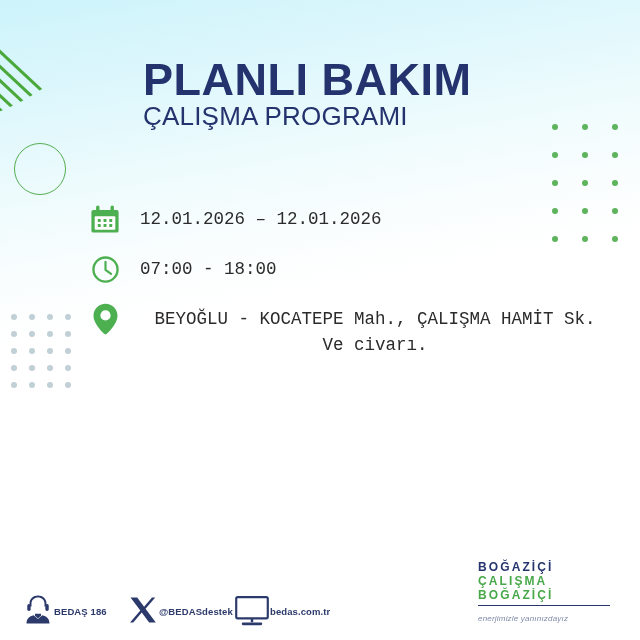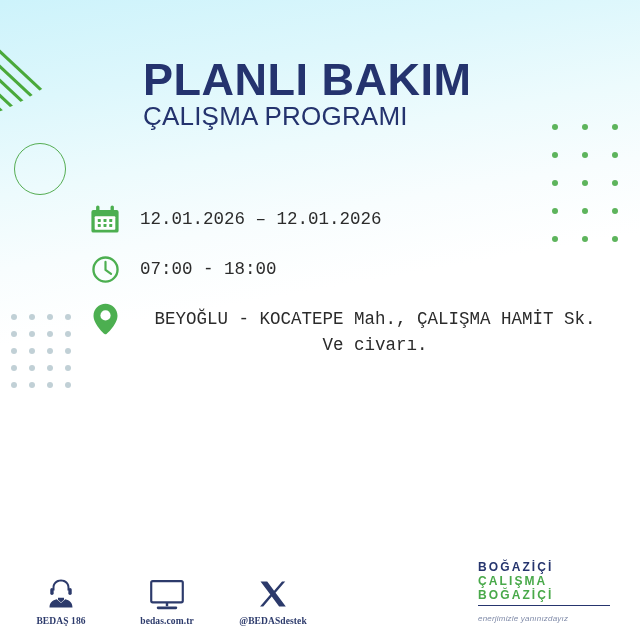--- a/index.html
+++ b/index.html
@@ -156,23 +156,22 @@
     position: absolute;
     left: 22px;
     bottom: 14px;
     display: flex;
     align-items: flex-end;
     gap: 28px;
   }
   .contact-item {
     width: 78px;
     display: flex;
-    flex-direction: column;
+    flex-direction: row;
     align-items: center;
-    font-family: Liberation Serif, serif;
   }
   .contact-icon {
     height: 36px;
     display: flex;
     align-items: flex-end;
     justify-content: center;
   }
   .contact-label {
     margin-top: 6px;
     font-size: 9.5px;
@@ -340,40 +339,40 @@
             <path d="M21.6 23.1 17 27l-4.6-3.9C7.9 24 4.8 27 4.8 31.8h24.4c0-4.8-3.1-7.8-7.6-8.7z"></path>
             <path d="M13.8 21.4h6.4v2.3l-3.2 2.8-3.2-2.8z"></path>
           </g>
         </svg>
       </div>
       <div class="contact-label">BEDAŞ 186</div>
     </div>
 
     <div class="contact-item">
       <div class="contact-icon">
+        <svg width="31" height="31" viewBox="0 0 32 32" aria-hidden="true">
+          <path d="M2.6 2.5h6.9l7.1 9.6 8.2-9.6h3.3l-10 11.6 10.6 14.3h-6.9l-7.6-10.3-8.8 10.3H2.1l10.6-12.3z" fill="#2c3a6b"></path>
+        </svg>
+      </div>
+      <div class="contact-label">@BEDASdestek</div>
+    </div>
+
+    <div class="contact-item">
+      <div class="contact-icon">
         <svg width="36" height="31" viewBox="0 0 38 33" aria-hidden="true">
           <g fill="none" stroke="#2c3a6b" stroke-width="2.3">
             <rect x="2.2" y="2.2" width="33.6" height="22.6" rx="1.6"></rect>
             <path d="M19 24.8v4.2" stroke-width="2.6"></path>
             <path d="M9.5 30.7h19" stroke-width="2.8" stroke-linecap="round"></path>
           </g>
         </svg>
       </div>
       <div class="contact-label">bedas.com.tr</div>
     </div>
 
-    <div class="contact-item">
-      <div class="contact-icon">
-        <svg width="31" height="31" viewBox="0 0 32 32" aria-hidden="true">
-          <path d="M2.6 2.5h6.9l7.1 9.6 8.2-9.6h3.3l-10 11.6 10.6 14.3h-6.9l-7.6-10.3-8.8 10.3H2.1l10.6-12.3z" fill="#2c3a6b"></path>
-        </svg>
-      </div>
-      <div class="contact-label">@BEDASdestek</div>
-    </div>
-
   </div>
 
   <div id="footer-logo">
     <div class="logo-line" id="logo-line-1">BOĞAZİÇİ</div>
     <div class="logo-line" id="logo-line-2">ÇALIŞMA</div>
     <div class="logo-line" id="logo-line-3">BOĞAZİÇİ</div>
     <div id="logo-rule"></div>
     <div id="logo-tagline">enerjimizle yanınızdayız</div>
   </div>
 

